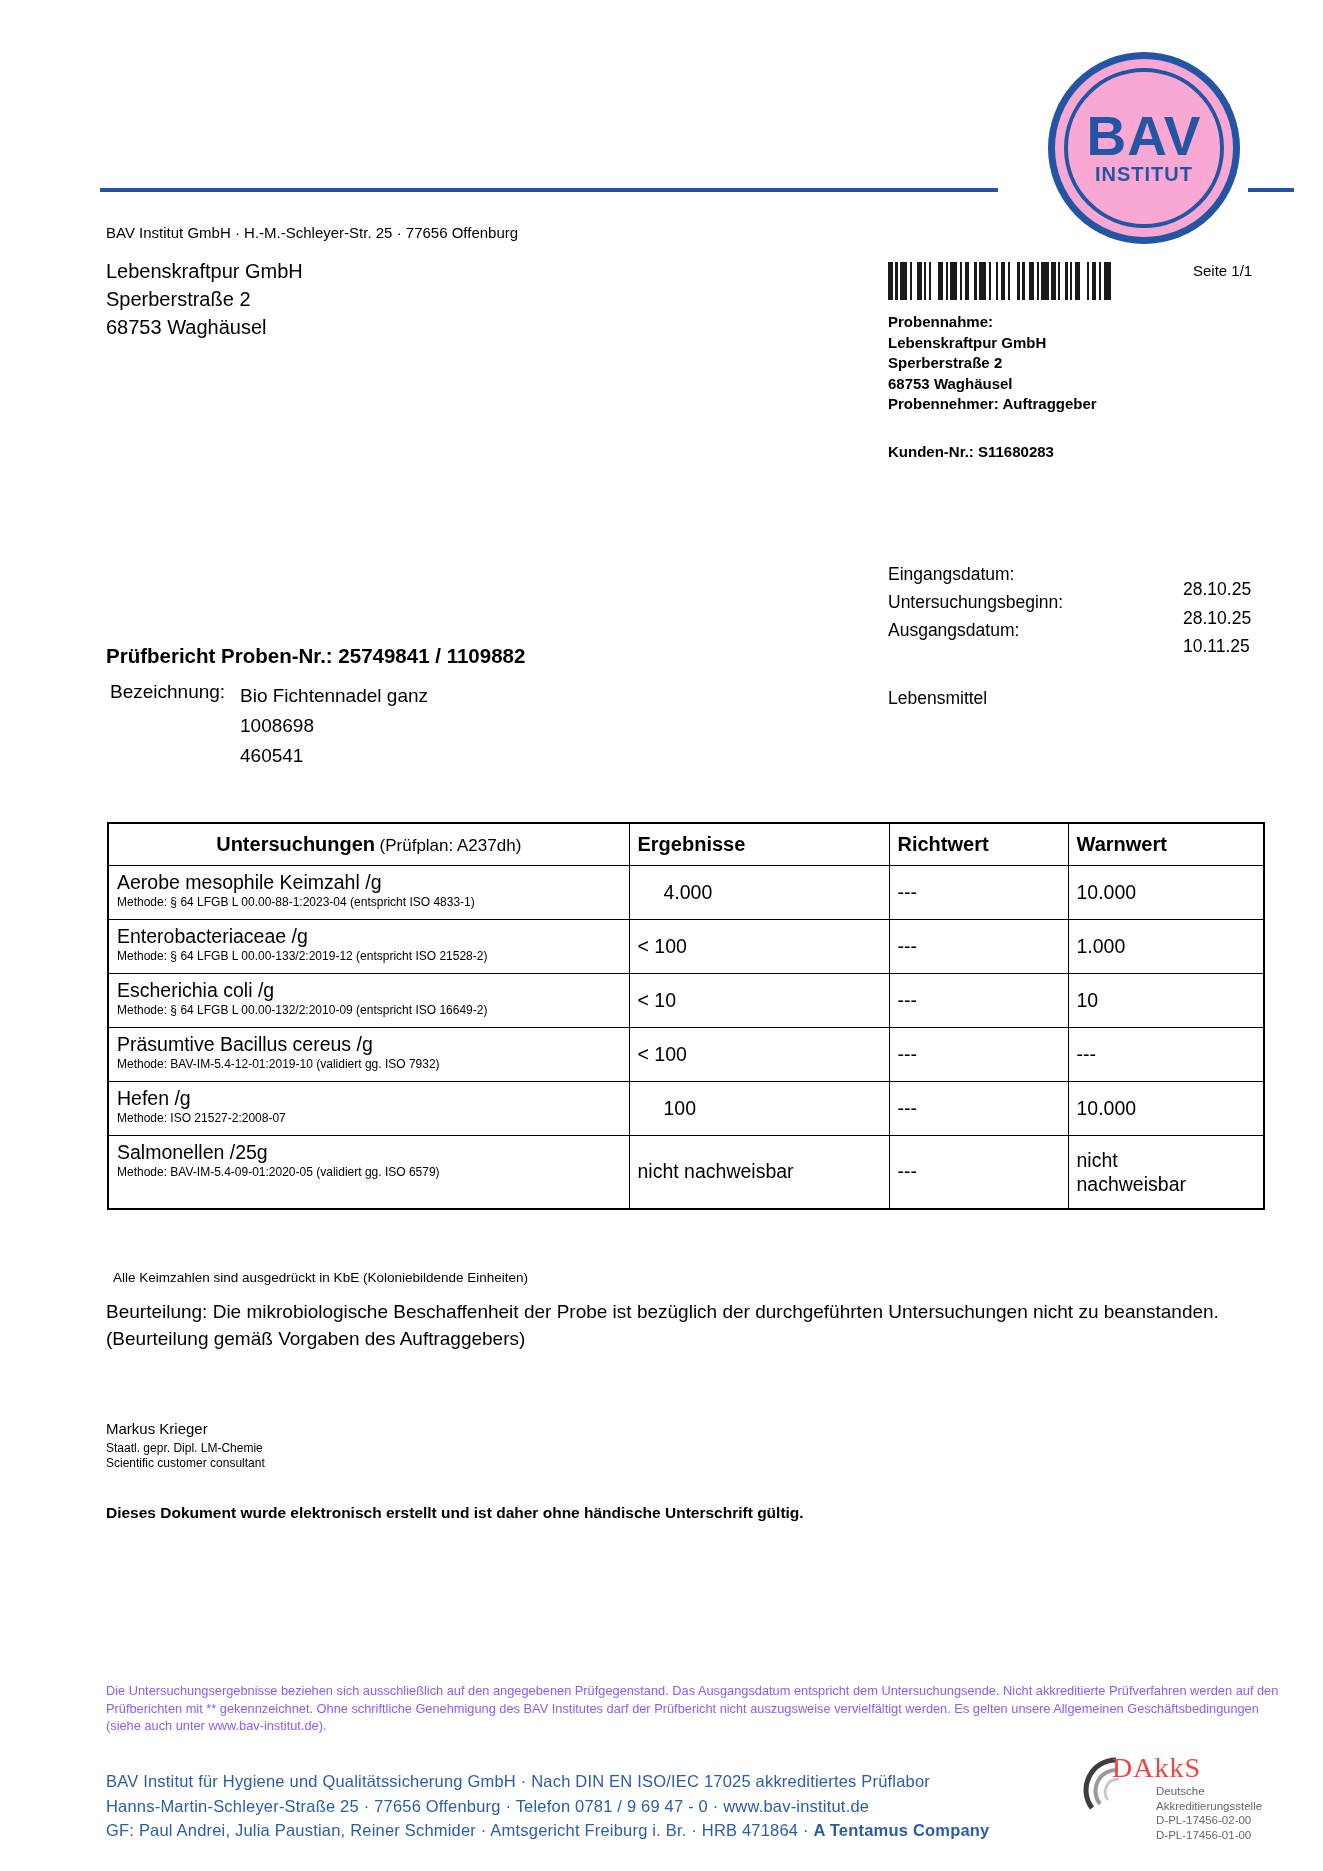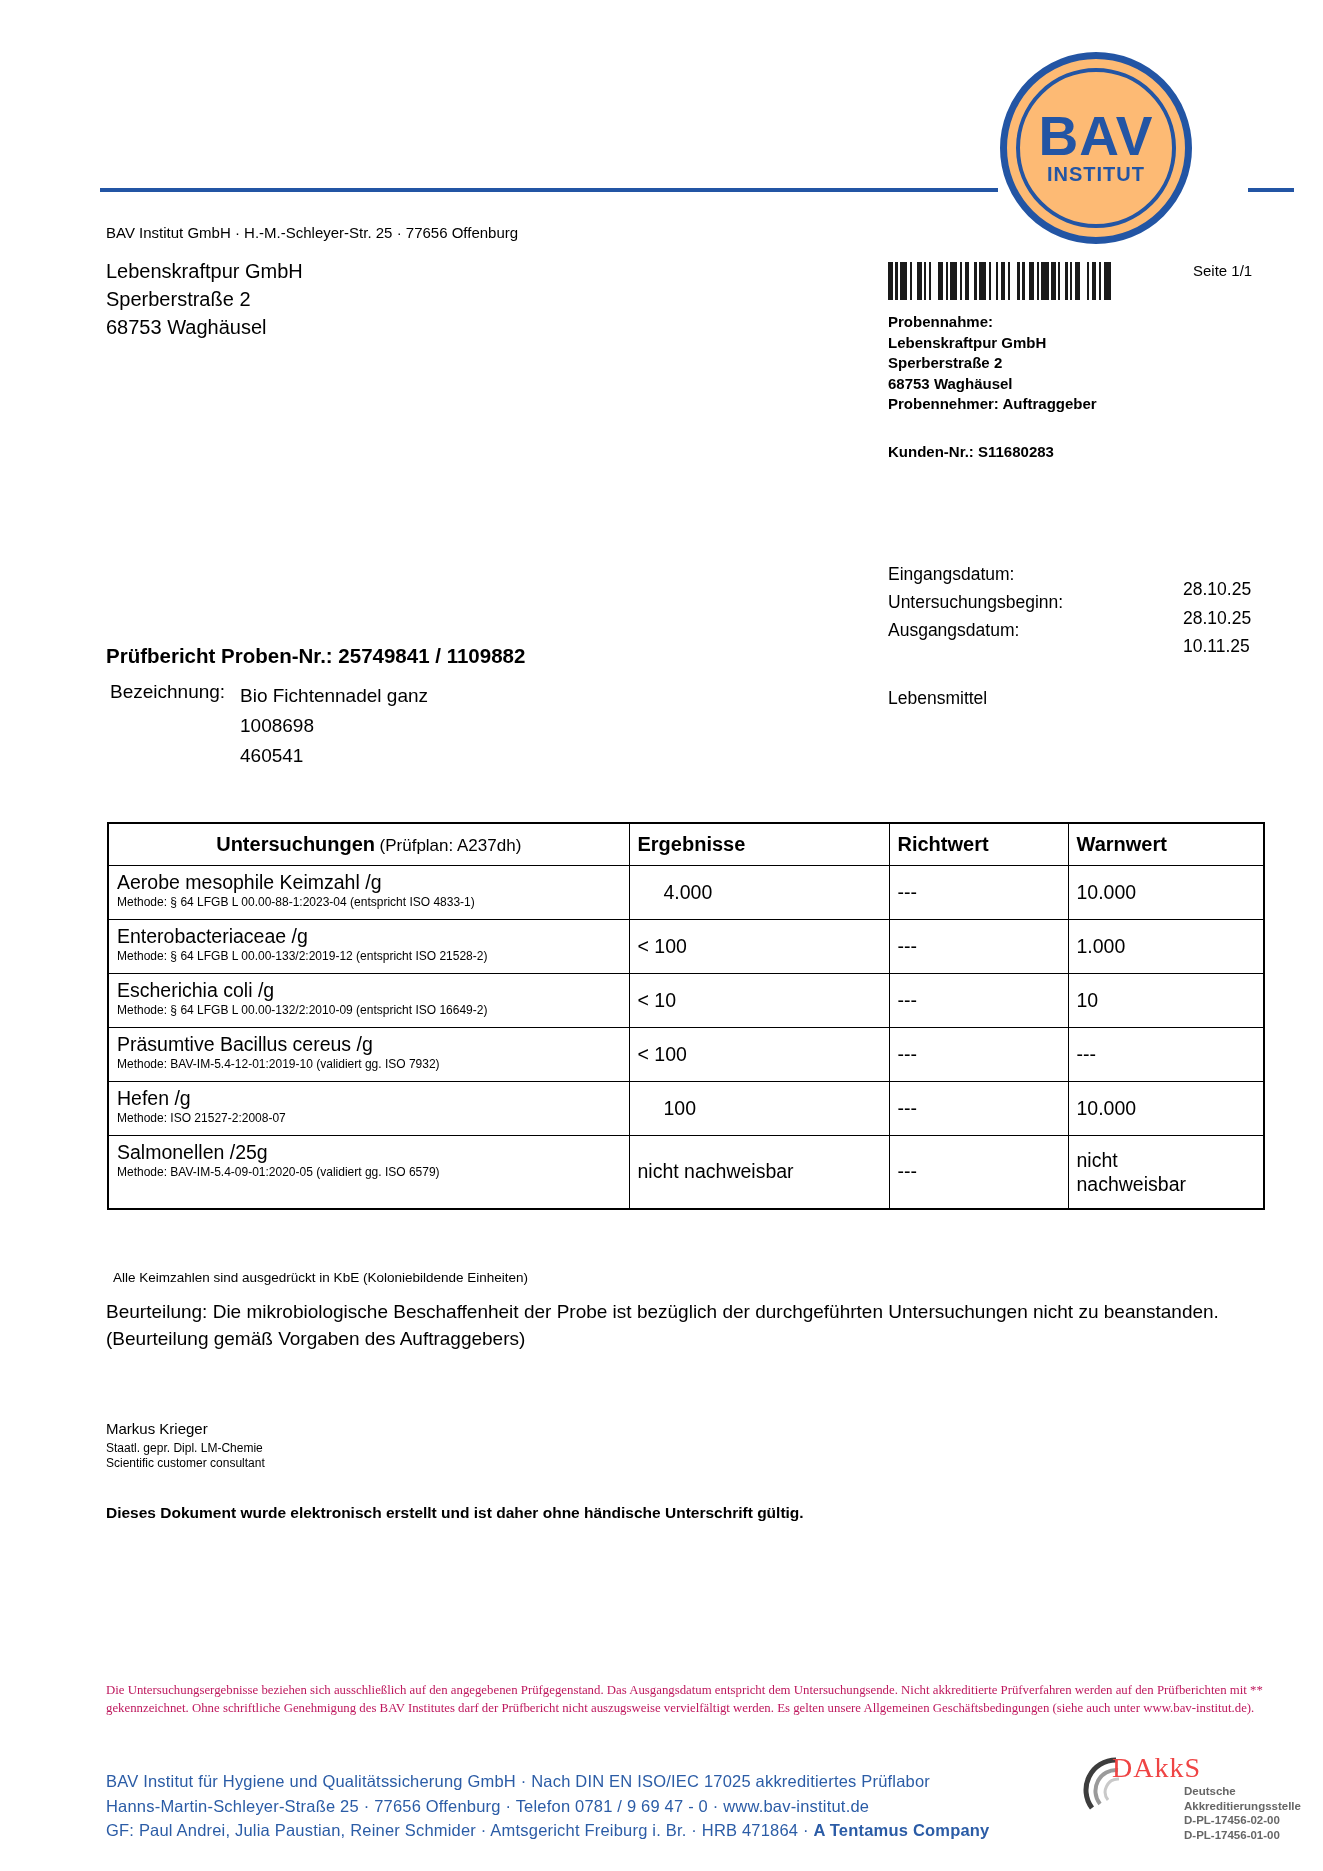--- a/index.html
+++ b/index.html
@@ -8,22 +8,22 @@
     background:#ffffff; overflow:hidden;
     font-family:"Liberation Sans", sans-serif; color:#000;
   }
   .abs { position:absolute; }
 
   
   .rule { position:absolute; top:188px; height:4px; background:#2355A4; }
   .rule-left { left:100px; width:898px; }
   .rule-right { left:1248px; width:46px; }
   .logo-outer {
-    position:absolute; left:1000px; top:52px; width:178px; height:178px;
-    border:7px solid #2355A4; border-radius:50%; background:#fdba74;
+    position:absolute; left:1048px; top:52px; width:178px; height:178px;
+    border:7px solid #2355A4; border-radius:50%; background:#f9a8d4;
     display:flex; align-items:center; justify-content:center;text-align:right;
   }
   .logo-inner {
     width:152px; height:152px; border:4px solid #2355A4; border-radius:50%;
     display:flex; flex-direction:column; align-items:center; justify-content:center;
   }
   .logo-bav { color:#2355A4; font-weight:bold; font-size:55px; line-height:50px; letter-spacing:1px; }
   .logo-inst { color:#2355A4; font-weight:bold; font-size:20px; letter-spacing:1px; margin-top:2px; }
 
   .sender { left:106px; top:224px; font-size:15px; }
@@ -61,28 +61,28 @@
   tr.r-row { height:54px; }
   tr.r-row.tall { height:74px; }
 
   .footnote { left:113px; top:1270px; font-size:13.5px; }
   .assessment { left:106px; top:1298px; width:1180px; font-size:19px; line-height:27px; }
 
   .sig-name { left:106px; top:1420px; font-size:15px; font-weight:normal; }
   .sig-titles { left:106px; top:1441px; font-size:12px; line-height:14.5px; }
   .e-note { left:106px; top:1504px; font-size:15.5px; font-weight:bold; }
 
-  .disclaimer { left:106px; top:1682px; width:1175px; font-size:12.8px; line-height:17.5px; color:#be185d;font-family:Liberation Serif, serif; }
+  .disclaimer { left:106px; top:1682px; width:1175px; font-size:12.8px; line-height:17.5px; color:#8b5cf6; }
 
   .footer-blue { left:106px; top:1769px; font-size:16.5px; line-height:24.5px; color:#2B5CA6; letter-spacing:0.2px; }
   .footer-blue .bold { font-weight:bold; }
 
   .dakks-mark { left:1076px; top:1750px; }
   .dakks-name { left:1112px; top:1752px; font-family:"Liberation Serif", serif; font-size:28px; color:#ef4444; letter-spacing:1px; }
-  .dakks-small { left:1184px; top:1784px; font-size:11.5px; line-height:14.5px; color:#666666;font-weight:bold; }
+  .dakks-small { left:1156px; top:1784px; font-size:11.5px; line-height:14.5px; color:#666666; }
 </style>
 </head>
 <body>
 
 <div class="page">
 
   <div class="rule rule-left"></div>
   <div class="rule rule-right"></div>
   <div class="logo-outer">
     <div class="logo-inner">

